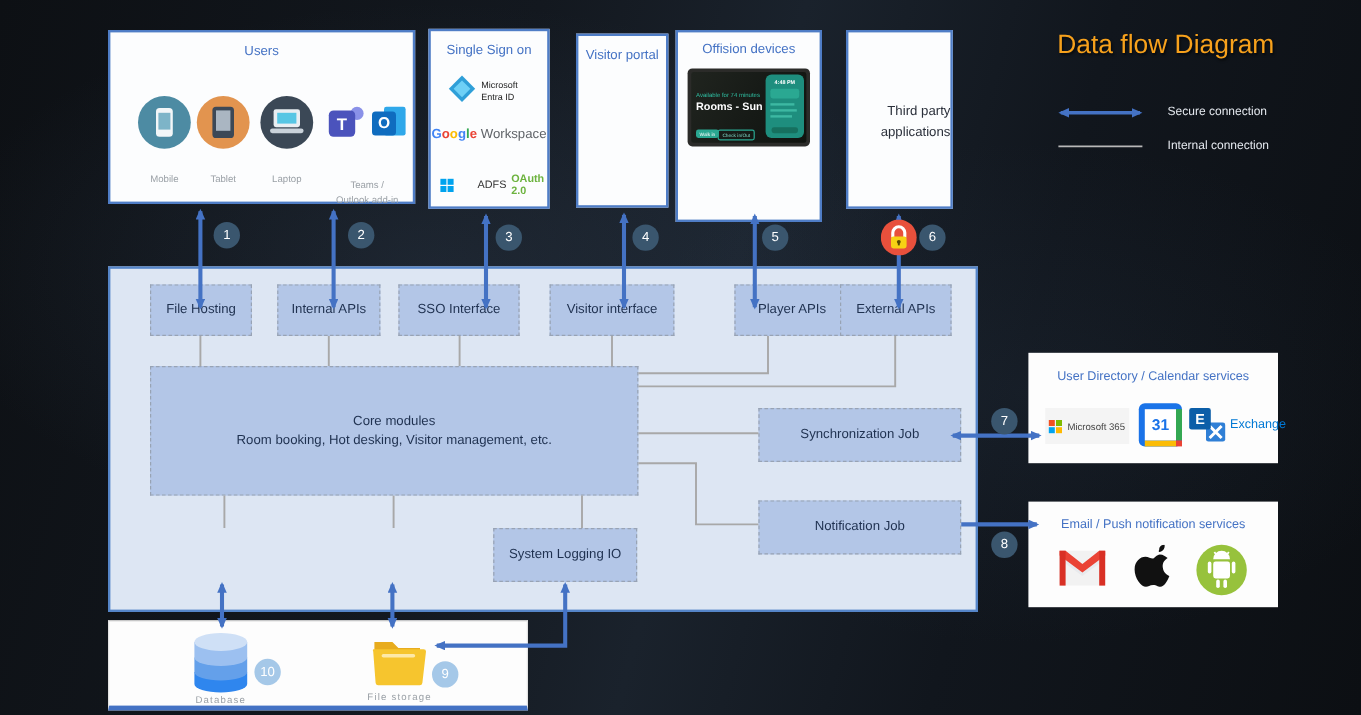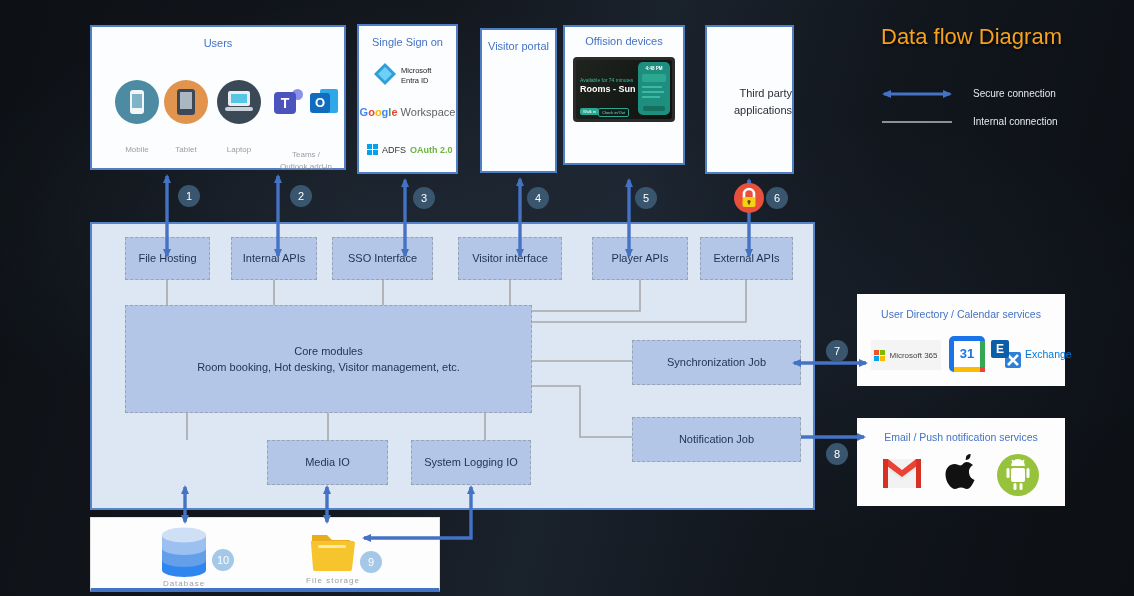--- a/index.html
+++ b/index.html
@@ -40,42 +40,39 @@
     </div>
   <div class="mod" style="left:231px;top:237px;width:86px;height:43px;">
     <span>Internal APIs</span>
     </div>
   <div class="mod" style="left:332px;top:237px;width:101px;height:43px;">
     <span>SSO Interface</span>
     </div>
   <div class="mod" style="left:458px;top:237px;width:104px;height:43px;">
     <span>Visitor interface</span>
     </div>
-  <div class="mod" style="left:592px;top:237px;width:96px;height:43px;">
+  <div class="mod" style="left:612px;top:237px;width:96px;height:43px;">
     <span>Player APIs</span>
     </div>
   <div class="mod" style="left:700px;top:237px;width:93px;height:43px;">
     <span>External APIs</span>
     </div>
 
   <div class="mod" style="left:125px;top:305px;width:407px;height:108px;">
     <span>Core modules</span>
     <span>Room booking, Hot desking, Visitor management, etc.</span>
   </div>
 
   <div class="mod" style="left:632px;top:340px;width:169px;height:45px;">
     <span>Synchronization Job</span>
     </div>
   <div class="mod" style="left:632px;top:417px;width:169px;height:45px;">
     <span>Notification Job</span>
     </div>
 
-  <div class="mod" style="left:267px;top:440px;width:121px;height:45px;">
-    <span>Media IO</span>
-    </div>
   <div class="mod" style="left:411px;top:440px;width:120px;height:45px;">
     <span>System Logging IO</span>
     </div>
 
   <div class="wbox" style="left:90px;top:25px;width:256px;height:145px;">
     <div class="btitle" style="top:10px;">Users</div>
 
     <div class="circ" style="left:23px;top:53px;width:44px;height:44px;background:#4d8ba3;">
       <div class="abs" style="left:15px;top:10px;width:14px;height:24px;background:#f2f6f8;border-radius:3px;"></div>
       <div class="abs" style="left:17px;top:14px;width:10px;height:14px;background:#7db4c8;"></div>
@@ -128,30 +125,30 @@
       </span>
       <span style="color:#5f6368;">Workspace</span>
     </div>
     <div class="abs" style="left:8px;top:118px;width:90px;display:flex;align-items:center;gap:4px;">
       <span style="display:inline-grid;grid-template-columns:5px 5px;grid-gap:1px;">
         <span style="width:5px;height:5px;background:#00a3ee;"></span>
           <span style="width:5px;height:5px;background:#00a3ee;"></span>
         <span style="width:5px;height:5px;background:#00a3ee;"></span>
           <span style="width:5px;height:5px;background:#00a3ee;"></span>
       </span>
-      <span style="font-size:9px;color:#333;">ADFS</span>
+      <span style="font-size:9px;color:#333;margin-left:16px;">ADFS</span>
       <span style="font-size:9px;color:#6db33f;font-weight:bold;">OAuth 2.0</span>
     </div>
   </div>
 
   <div class="wbox" style="left:480px;top:28px;width:77px;height:145px;">
     <div class="btitle" style="top:10px;">Visitor portal</div>
   </div>
 
-  <div class="wbox" style="left:563px;top:25px;width:122px;height:140px;text-decoration:underline;">
+  <div class="wbox" style="left:563px;top:25px;width:122px;height:160px;text-decoration:underline;">
     <div class="btitle" style="top:8px;">Offision devices</div>
     <div class="abs" style="left:8px;top:30px;width:102px;height:65px;background:#2b2b29;border-radius:4px;padding:21px;">
       <div class="abs" style="left:3px;top:3px;width:96px;height:59px;background:linear-gradient(120deg,#20241f,#161a16 55%,#10130f);border-radius:2px;overflow:hidden;">
         <div class="abs" style="left:4px;top:17px;font-size:5px;color:#2fbfa2;white-space:nowrap;">Available for 74 minutes</div>
         <div class="abs" style="left:4px;top:24px;font-size:9px;font-weight:bold;color:#fff;white-space:nowrap;">Rooms - Sun</div>
         <div class="abs" style="left:62px;top:2px;width:32px;height:53px;background:#1e8e7e;border-radius:5px;">
           <div class="abs" style="left:0;top:4px;width:100%;text-align:center;font-size:4.5px;font-weight:bold;color:#fff;">4:48 PM</div>
           <div class="abs" style="left:4px;top:12px;width:24px;height:8px;background:#2aa892;border-radius:2px;"></div>
           <div class="abs" style="left:4px;top:24px;width:20px;height:2px;background:#3db8a2;"></div>
           <div class="abs" style="left:4px;top:29px;width:22px;height:2px;background:#3db8a2;"></div>

